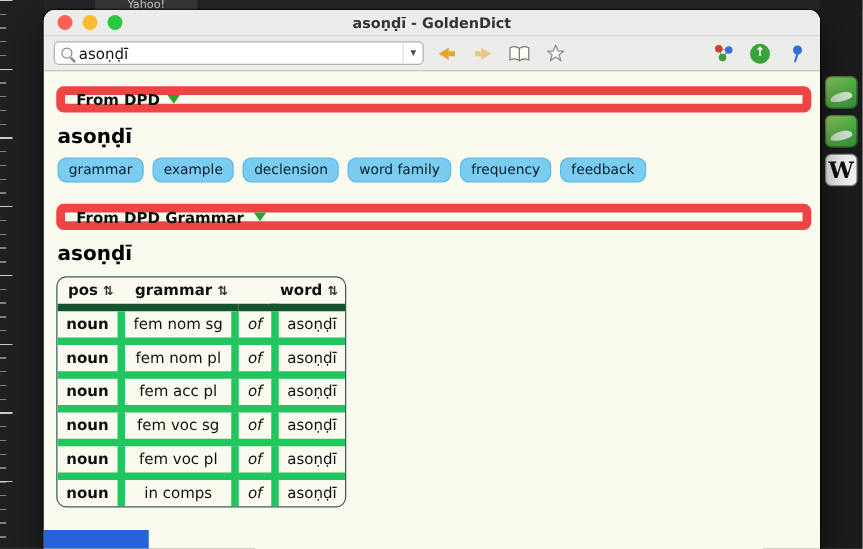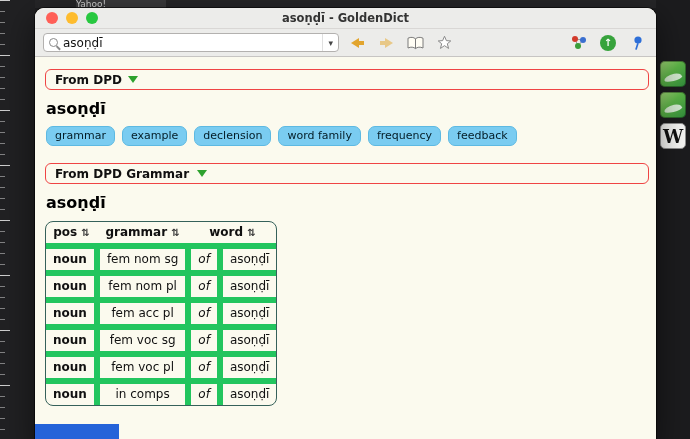--- a/index.html
+++ b/index.html
@@ -17,23 +17,23 @@
     background-image:
       repeating-linear-gradient(to bottom, rgba(210,210,210,.55) 0 1px, transparent 1px 11px),
       repeating-linear-gradient(to bottom, rgba(235,235,235,.85) 0 1px, transparent 1px 55px);
     background-size:5px 100%, 10px 100%;
     background-repeat:no-repeat;
   }
 
   
   .top-strip { position:absolute; left:35px; top:0; right:0; height:8px; background:#262628; }
   .bg-tab {
-    position:absolute; left:76px; top:0; width:90px; height:8px;
+    position:absolute; left:76px; top:0; width:82px; height:8px;
     background:#3a3a3c; color:#d4d4d4; font-size:9px; line-height:9px;
-    text-align:left; overflow:hidden; z-index:1;
+    text-align:center; overflow:hidden; z-index:1;
   }
 
   
   .dict-bar { position:absolute; right:0; top:0; width:34px; height:439px; background:#1c1c1e; }
   .dict-icons { position:absolute; top:61px; left:4px; display:flex; flex-direction:column; gap:5px; }
   .dict-icon { width:26px; height:26px; border-radius:5px; cursor:pointer; position:relative; overflow:hidden; }
   .dict-icon.green { background:linear-gradient(135deg,#a6dd7a 0%,#5cb447 45%,#2e8b3a 100%); box-shadow:inset 0 0 0 1px rgba(0,0,0,.35); }
   .dict-icon.green::after {
     content:''; position:absolute; left:4px; top:13px; width:18px; height:7px;
     background:rgba(255,255,255,.75); border-radius:60% 40% 50% 50%/70% 60% 40% 30%;
@@ -83,21 +83,21 @@
   .arr .tri-r { width:0; height:0; border-top:5px solid transparent; border-bottom:5px solid transparent; border-left:8px solid #e8c887; }
   .arr .tail { width:5px; height:4px; }
   .arr .tail.gold { background:#e2a52e; }
   .arr .tail.pale { background:#e8c887; }
   .spacer { flex:1; }
   .up-circle { width:16px; height:16px; border-radius:50%; background:#37a33c; color:#fff; font-size:10px; font-weight:bold; line-height:16px; text-align:center; }
 
   
   .content { flex:1; padding:12px 7px 0 10px; position:relative; overflow:hidden; }
   .summary-bar {
-    border:1px solid #ef4444; border-radius:6px; height:21px;
+    border:7px solid #ef4444; border-radius:6px; height:21px;
     display:flex; align-items:center; gap:6px; padding:0 9px;
     font-size:12px; font-weight:bold; color:#101010; cursor:pointer; background:#fbfaee;
   }
   .tri-down { width:0; height:0; border-left:5px solid transparent; border-right:5px solid transparent; border-top:7px solid #2ea22e; }
   .headword { font-size:16px; font-weight:bold; color:#000; margin:9px 0 6px 1px; }
   .defbox {
     border:2px solid #4a93d8; border-radius:8px; padding:4px 8px 5px;
     font-size:12.5px; color:#111; position:relative;
   }
   .defbox .bold { font-weight:bold; }
@@ -113,22 +113,22 @@
     padding:2px 8px 3px; font-size:11px; color:#031c26; cursor:pointer; white-space:nowrap;
   }
   .sec2 { margin-top:17px;gap:8px; }
 
   .gram-table-wrap {
     display:inline-block; border:1px solid #35615a; border-radius:8px;
     overflow:hidden; margin-top:3px;
   }
   table.gram { border-collapse:collapse; font-size:12px; color:#101010; }
   table.gram th {
-    font-weight:bold; text-align:center; padding:3px 6px 4px;
-    border-bottom:4px solid #14532d; cursor:pointer; white-space:nowrap;
+    font-weight:bold; text-align:right; padding:3px 6px 4px;
+    border-bottom:6px solid #14532d; cursor:pointer; white-space:nowrap;
   }
   table.gram th .sort { font-size:10px; color:#333; }
   table.gram td { border:6px solid #22c55e; padding:3px 7px 4px; white-space:nowrap; }
   table.gram tr td:first-child { border-left:none; }
   table.gram tr td:last-child { border-right:none; }
   table.gram tr:last-child td { border-bottom:none; }
   td.c-pos { font-weight:bold; text-align:center; }
   td.c-gram { text-align:center; }
   td.c-of { text-align:left;font-style:italic; }
   td.c-word { text-align:left; }

